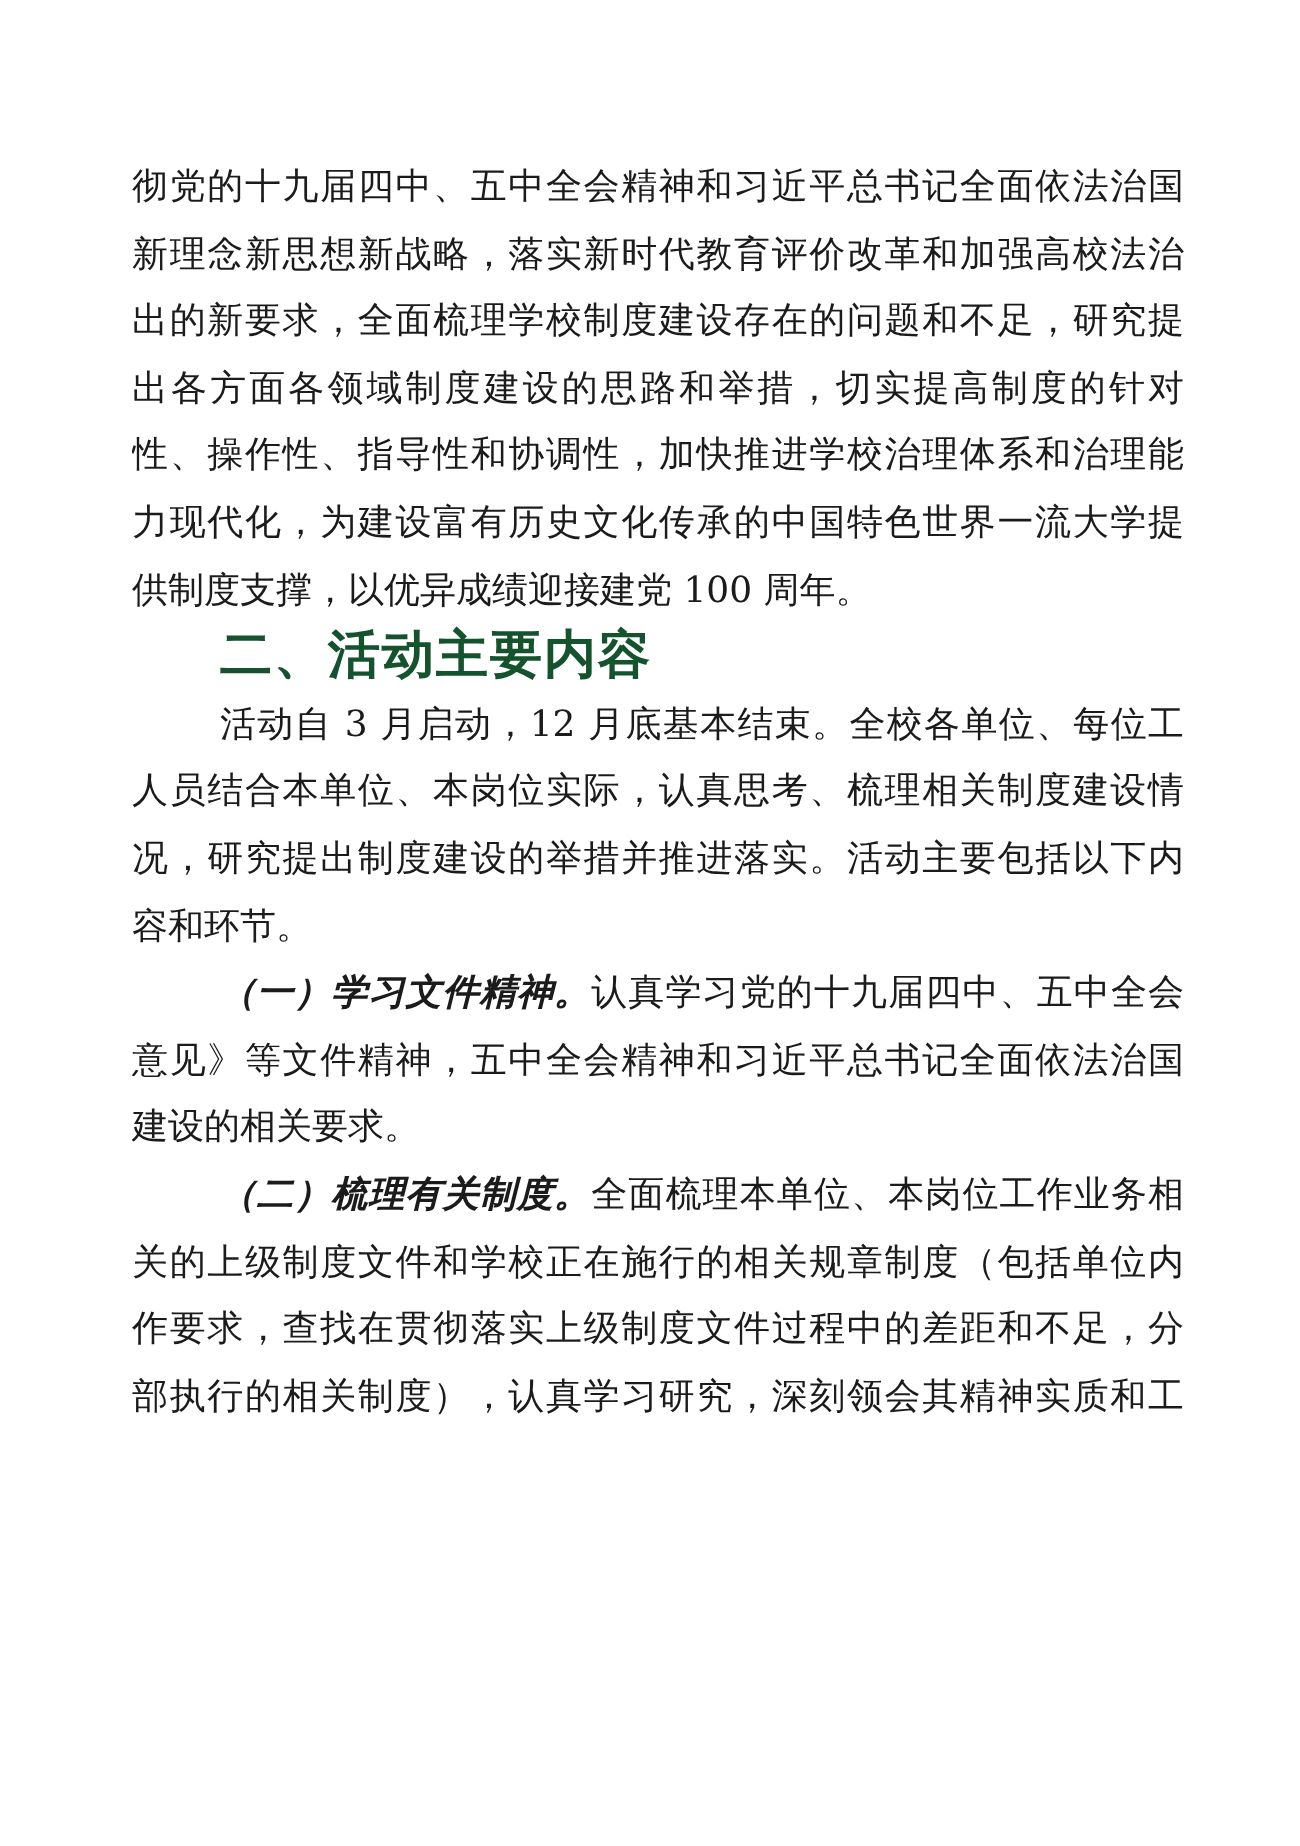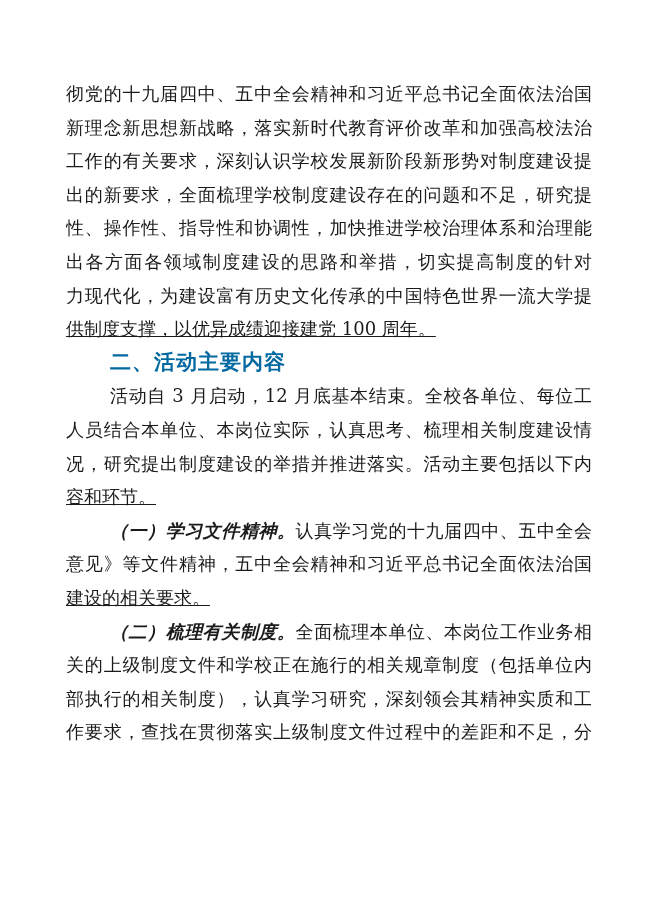--- a/index.html
+++ b/index.html
@@ -24,31 +24,30 @@
     font-size: 18px;
     text-align: justify;
     text-align-last: justify;
     text-justify: inter-character;
     overflow: hidden;
     white-space: normal;
   }
   .line.last {
     text-align: right;
     text-align-last: left;
-    text-decoration: underline;
   }
   .line.indent { text-indent: 44px; }
   .line.heading {
     font-family: "DejaVu Sans", "Liberation Sans", sans-serif;
     font-weight: bold;
-    font-size: 21px;
+    font-size: 26px;
     letter-spacing: 1px;
     text-align: right;
     text-align-last: left;
-    color: #0369a1;
+    color: #14532d;
   }
   .lead {
     font-weight: bold;
     font-style: italic;
     margin-top: 27px;
   }
   .page-number {
     position: absolute;
     left: 0;
     top: 863px;
@@ -60,33 +59,32 @@
     font-family: "DejaVu Serif", "Liberation Serif", serif;
   }
 </style>
 </head>
 <body>
 
 <div class="page">
   <div class="text-block">
       <div class="line"><span>彻党的十九届四中、五中全会精神和习近平总书记全面依法治国</span></div>
       <div class="line"><span>新理念新思想新战略，落实新时代教育评价改革和加强高校法治</span></div>
-      <div class="line"><span>工作的有关要求，深刻认识学校发展新阶段新形势对制度建设提</span></div>
       <div class="line"><span>出的新要求，全面梳理学校制度建设存在的问题和不足，研究提</span></div>
+      <div class="line"><span>出各方面各领域制度建设的思路和举措，切实提高制度的针对</span></div>
       <div class="line"><span>性、操作性、指导性和协调性，加快推进学校治理体系和治理能</span></div>
-      <div class="line"><span>出各方面各领域制度建设的思路和举措，切实提高制度的针对</span></div>
       <div class="line"><span>力现代化，为建设富有历史文化传承的中国特色世界一流大学提</span></div>
       <div class="line last"><span>供制度支撑，以优异成绩迎接建党 100 周年。</span></div>
       <div class="line heading indent">二、活动主要内容</div>
       <div class="line indent"><span>活动自 3 月启动，12 月底基本结束。全校各单位、每位工作</span></div>
       <div class="line"><span>人员结合本单位、本岗位实际，认真思考、梳理相关制度建设情</span></div>
       <div class="line"><span>况，研究提出制度建设的举措并推进落实。活动主要包括以下内</span></div>
       <div class="line last"><span>容和环节。</span></div>
       <div class="line indent"><span class="lead">（一）学习文件精神。</span><span>认真学习党的十九届四中、五中全会</span></div>
       <div class="line"><span>意见》等文件精神，五中全会精神和习近平总书记全面依法治国</span></div>
       <div class="line last"><span>建设的相关要求。</span></div>
       <div class="line indent"><span class="lead">（二）梳理有关制度。</span><span>全面梳理本单位、本岗位工作业务相</span></div>
       <div class="line"><span>关的上级制度文件和学校正在施行的相关规章制度（包括单位内</span></div>
+      <div class="line"><span>作要求，查找在贯彻落实上级制度文件过程中的差距和不足，分</span></div>
       <div class="line"><span>部执行的相关制度），认真学习研究，深刻领会其精神实质和工</span></div>
-      <div class="line"><span>作要求，查找在贯彻落实上级制度文件过程中的差距和不足，分</span></div>
     </div>
   <div class="page-number">2</div>
 </div>
 
 </body></html>

